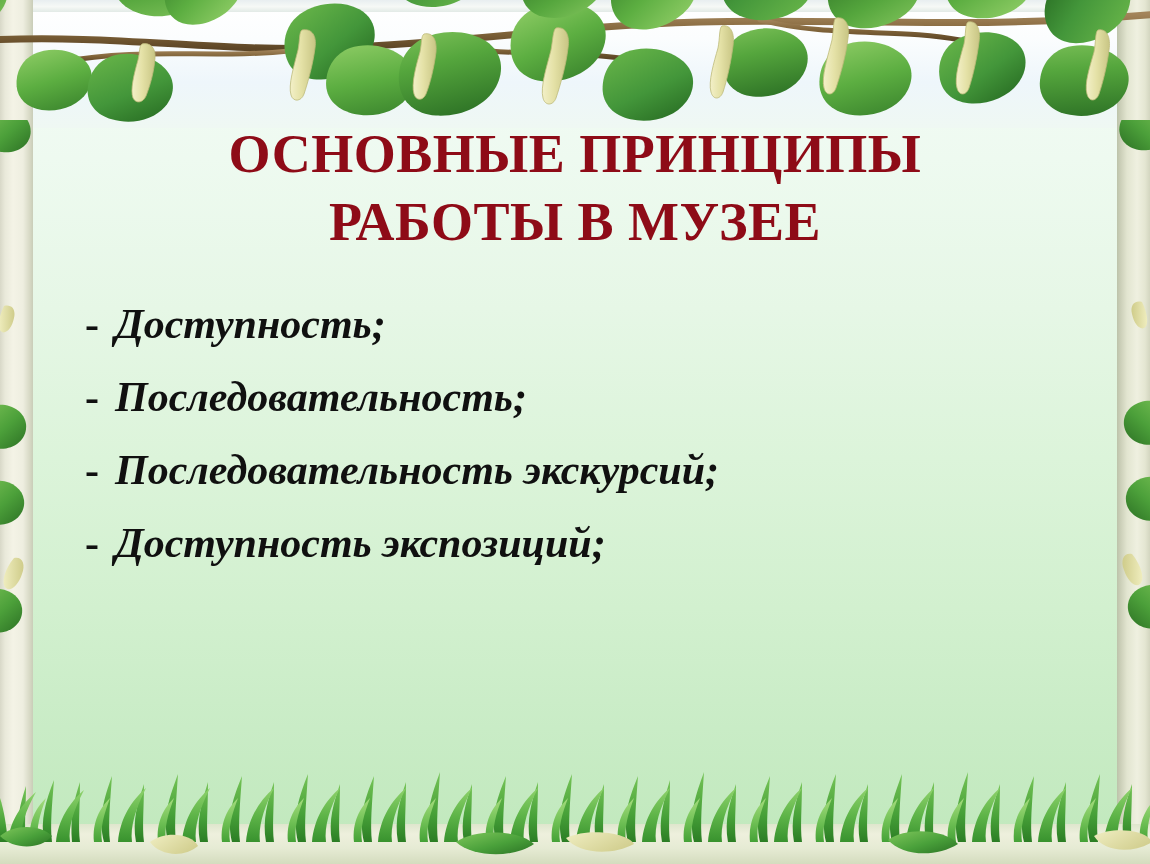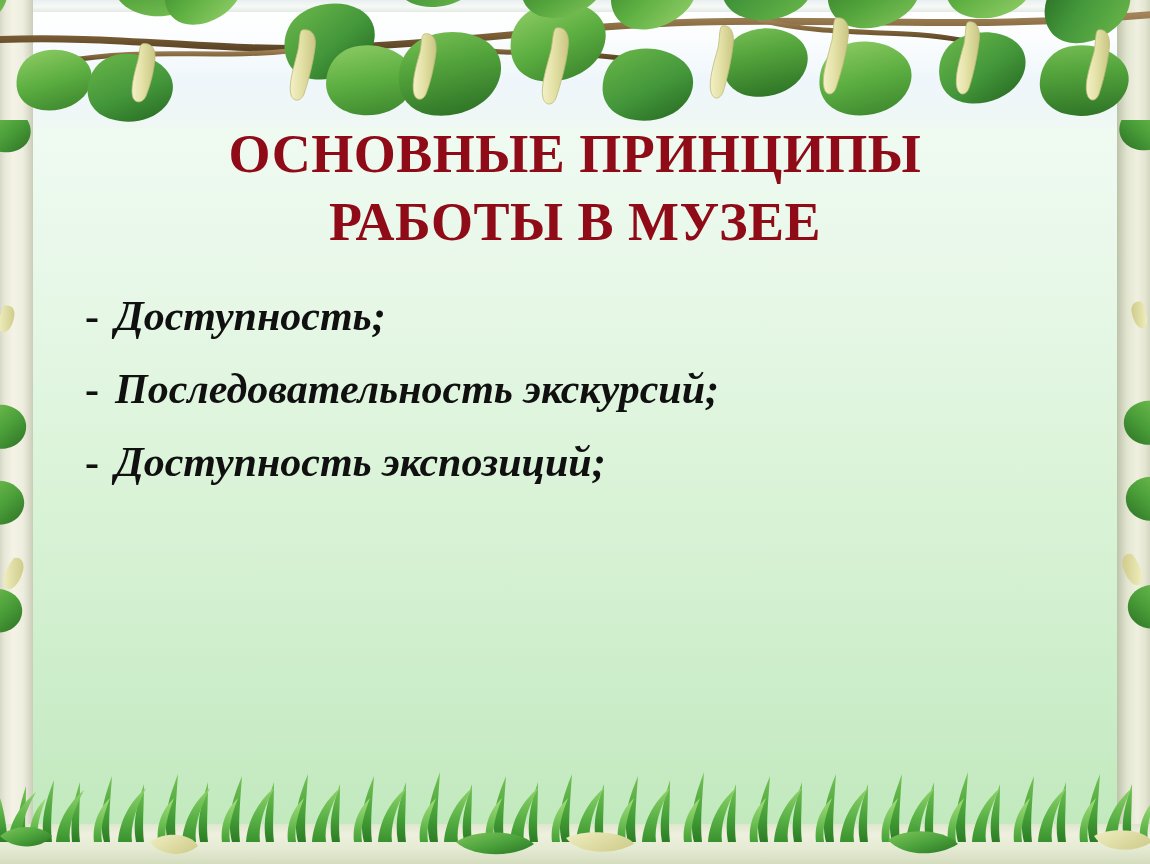--- a/index.html
+++ b/index.html
@@ -159,21 +159,21 @@
     font-weight: bold;
     font-size: 54px;
     line-height: 68px;
     letter-spacing: 0.5px;
     white-space: pre-line;
   }
 
   #principles-list {
     position: absolute;
     left: 52px;
-    top: 272px;
+    top: 280px;
     width: 1000px;
     margin: 0;
     padding: 0;
     list-style: none;
   }
   #principles-list li {
     color: #101010;
     font-family: "Liberation Serif", "DejaVu Serif", serif;
     font-size: 42px;
     line-height: 73px;
@@ -543,20 +543,23 @@
   <div id="text-layer">
 
     <div id="slide-title">ОСНОВНЫЕ ПРИНЦИПЫ
 РАБОТЫ В МУЗЕЕ</div>
 
     <ul id="principles-list">
       <li>
         <span class="dash">-</span><span class="txt">Доступность;</span>
       </li>
       <li>
+        <span class="dash">-</span><span class="txt">Последовательность;</span>
+      </li>
+      <li>
         <span class="dash">-</span><span class="txt">Последовательность экскурсий;</span>
       </li>
       <li>
         <span class="dash">-</span><span class="txt">Доступность экспозиций;</span>
       </li>
     </ul>
 
   </div>
 
 </div>

